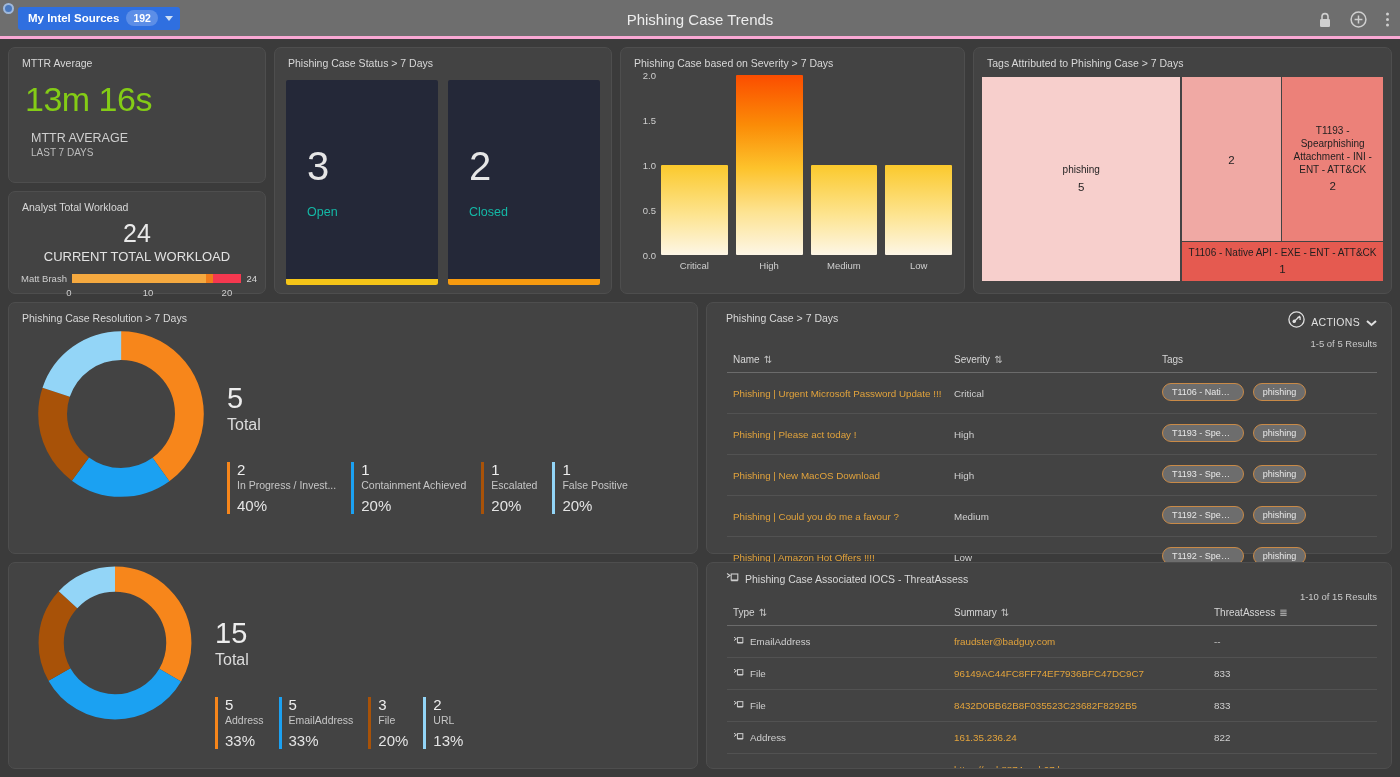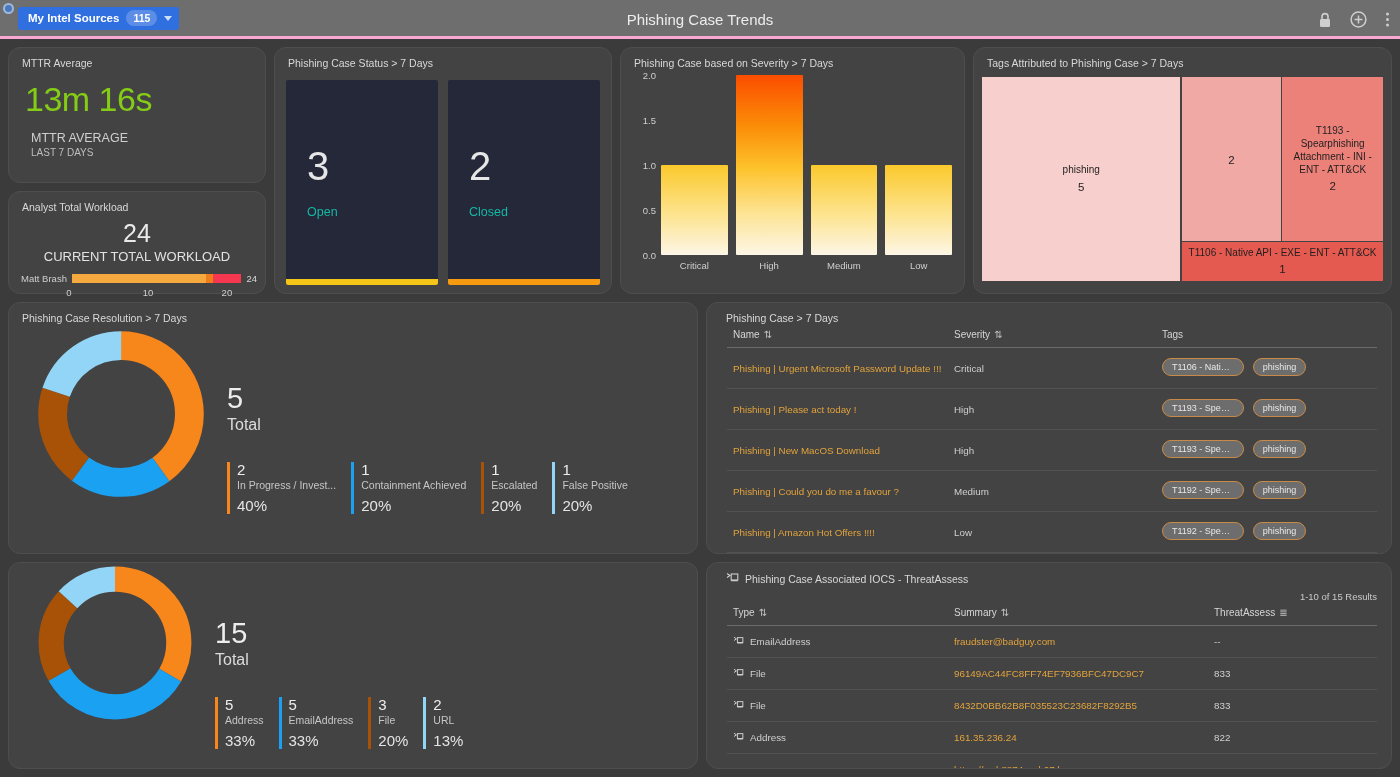--- a/index.html
+++ b/index.html
@@ -59,21 +59,21 @@
     display: flex; align-items: center; gap: 18px;
   }
   .topbar-icons svg { display: block; cursor: pointer; }
 
   
   .grid { padding: 8px; display: block; }
   .row { display: flex; gap: 8px; }
   .panel {
     background: #434343;
     border: 1px solid #4e4e4e;
-    border-radius: 12px;
+    border-radius: 7px;
     position: relative;
   }
   .panel-title {
     font-size: 10.5px;
     color: #d8d8d8;
     padding: 9px 0 0 13px;
     display: flex; align-items: center; gap: 6px;
   }
 
   
@@ -208,21 +208,21 @@
   .tbl-wrap { padding: 0 14px; }
   .dash { color: #c8c8c8; }
 </style>
 </head>
 <body>
 
 <div class="topbar">
   <div class="corner-dot"></div>
   <div class="intel-pill">
     <span class="label">My Intel Sources</span>
-    <span class="intel-count">115</span>
+    <span class="intel-count">192</span>
     <span class="caret-down"></span>
   </div>
   <div class="page-title">Phishing Case Trends</div>
   <div class="topbar-icons">
     <span>
       <svg width="14" height="16" viewBox="0 0 14 16">
           <path d="M4 7V4.6a3 3 0 016 0V7" fill="none" stroke="#cfcfcf" stroke-width="1.6"></path>
           <rect x="2" y="7" width="10" height="8" rx="1.3" fill="#cfcfcf"></rect>
         </svg>
     </span>
@@ -387,20 +387,39 @@
               <div class="legend-pct">20%</div>
             </div>
           </div>
         </div>
       </div>
     </div>
 
     <div class="panel table-panel tp1">
       <div class="table-head-row">
         <div class="panel-title">Phishing Case &gt; 7 Days</div>
+        <div>
+          <div class="actions-wrap">
+            <span>
+              <svg width="17" height="17" viewBox="0 0 17 17">
+                  <circle cx="8.5" cy="8.5" r="7.6" fill="none" stroke="#e0e0e0" stroke-width="1.3"></circle>
+                  <path d="M5 11.5L12 5" stroke="#e0e0e0" stroke-width="1.3"></path>
+                  <circle cx="6.3" cy="10.3" r="1.7" fill="#e0e0e0"></circle>
+                  <path d="M9.5 6.3h2.6v2.6" fill="none" stroke="#e0e0e0" stroke-width="1.3"></path>
+                </svg>
+            </span>
+            <span class="actions-lbl">ACTIONS</span>
+            <span>
+              <svg width="11" height="8" viewBox="0 0 11 8">
+                  <path d="M1 2l4.5 4L10 2" fill="none" stroke="#e0e0e0" stroke-width="2"></path>
+                </svg>
+            </span>
+          </div>
+          <div class="results-count">1-5 of 5 Results</div>
+        </div>
       </div>
       <div class="tbl-wrap">
         <table>
           <colgroup>
               <col style="width:34%">
               <col style="width:32%">
               <col style="width:34%">
             </colgroup>
           <thead>
             <tr>

